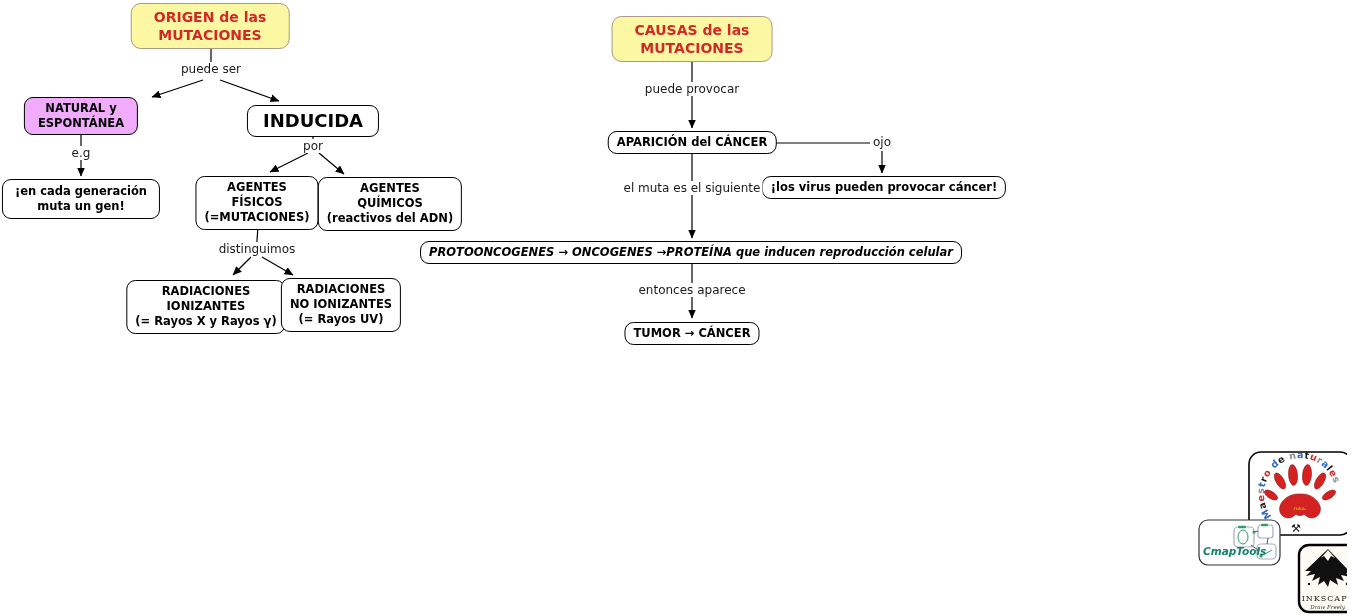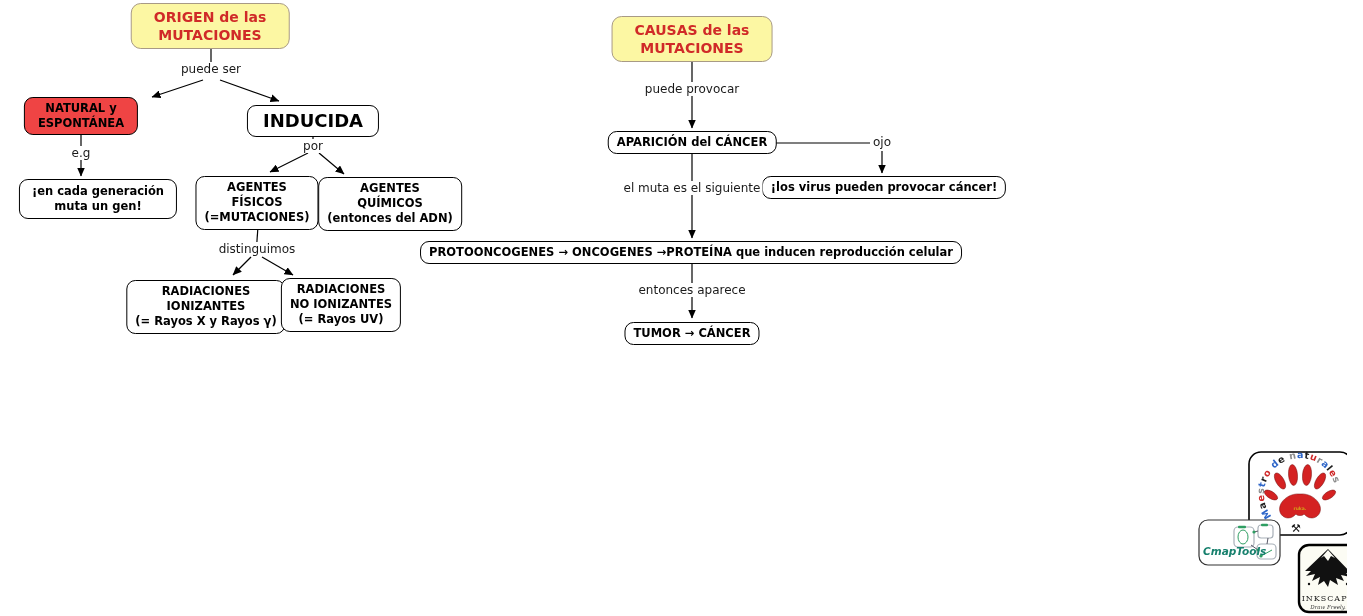--- a/index.html
+++ b/index.html
@@ -12,21 +12,21 @@
     position:absolute;transform:translateX(-50%);z-index:2;
     background:#ffffff;border:1.4px solid #000;border-radius:9px;
     padding:3px 8px;text-align:center;font-weight:bold;font-size:11.5px;
     line-height:1.32;color:#000;white-space:nowrap;box-sizing:border-box;
   }
   .node .ln{display:block;}
   .node.root{
     background:#fcf7a3;border:1.3px solid #a89a85;border-radius:10px;
     color:#d02a28;font-size:14px;padding:4px 22px;line-height:1.3;
   }
-  .node.natural{background:#ef4444;padding:3px 13px;}
+  .node.natural{background:#f0abfc;padding:3px 13px;}
   .node.wide{padding:3px 15px;}
   .link-label{
     position:absolute;transform:translateX(-50%);z-index:2;background:#ffffff;
     font-size:12px;font-weight:normal;color:#1a1a1a;padding:0 2px;white-space:nowrap;
   }
   .logo{position:absolute;z-index:2;}
 </style>
 </head>
 <body>
 
@@ -68,37 +68,37 @@
 
   <div class="node natural" style="left:81px;top:97px;">
     <span class="ln">NATURAL y</span>
     <span class="ln">ESPONTÁNEA</span>
   </div>
 
   <div class="node wide" style="left:313px;top:105px;font-size:18px;">INDUCIDA</div>
 
   <div class="link-label" style="left:81px;top:146px;">e.g</div>
 
-  <div class="node" style="left:98px;top:179px;padding:4px 12px;">
+  <div class="node" style="left:81px;top:179px;padding:4px 12px;">
     <span class="ln">¡en cada generación</span>
     <span class="ln">muta un gen!</span>
   </div>
 
   <div class="link-label" style="left:313px;top:139px;">por</div>
 
   <div class="node" style="left:257px;top:176px;">
     <span class="ln">AGENTES</span>
     <span class="ln">FÍSICOS</span>
     <span class="ln">(=MUTACIONES)</span>
   </div>
 
   <div class="node" style="left:390px;top:177px;">
     <span class="ln">AGENTES</span>
     <span class="ln">QUÍMICOS</span>
-    <span class="ln">(entonces del ADN)</span>
+    <span class="ln">(reactivos del ADN)</span>
   </div>
 
   <div class="link-label" style="left:257px;top:242px;">distinguimos</div>
 
   <div class="node" style="left:206px;top:280px;">
     <span class="ln">RADIACIONES</span>
     <span class="ln">IONIZANTES</span>
     <span class="ln">(= Rayos X y Rayos γ)</span>
   </div>
 
@@ -116,21 +116,21 @@
   <div class="link-label" style="left:692px;top:82px;">puede provocar</div>
 
   <div class="node" style="left:692px;top:131px;">APARICIÓN del CÁNCER</div>
 
   <div class="link-label" style="left:882px;top:135px;text-align:right;">ojo</div>
 
   <div class="node" style="left:884px;top:176px;">¡los virus pueden provocar cáncer!</div>
 
   <div class="link-label" style="left:692px;top:181px;">el muta es el siguiente</div>
 
-  <div class="node" style="left:691px;top:241px;">PROTOONCOGENES → ONCOGENES →PROTEÍNA que inducen reproducción celular</div>
+  <div class="node" style="left:691px;top:241px;font-style:italic;">PROTOONCOGENES → ONCOGENES →PROTEÍNA que inducen reproducción celular</div>
 
   <div class="link-label" style="left:692px;top:283px;">entonces aparece</div>
 
   <div class="node" style="left:692px;top:322px;">TUMOR → CÁNCER</div>
 
   <div class="logo" style="left:1247px;top:450px;">
     <svg width="107" height="87" viewBox="0 0 107 87">
       <rect x="2" y="2" width="103" height="83" rx="12" fill="#ffffff" stroke="#000" stroke-width="1.6"></rect>
       <path id="maestro-path" d="M 27.5,69.5 A 36 36 0 1 1 78.5,69.5" fill="none" stroke="none"></path>
       <text font-size="9.5" font-weight="bold" letter-spacing="0.6">

